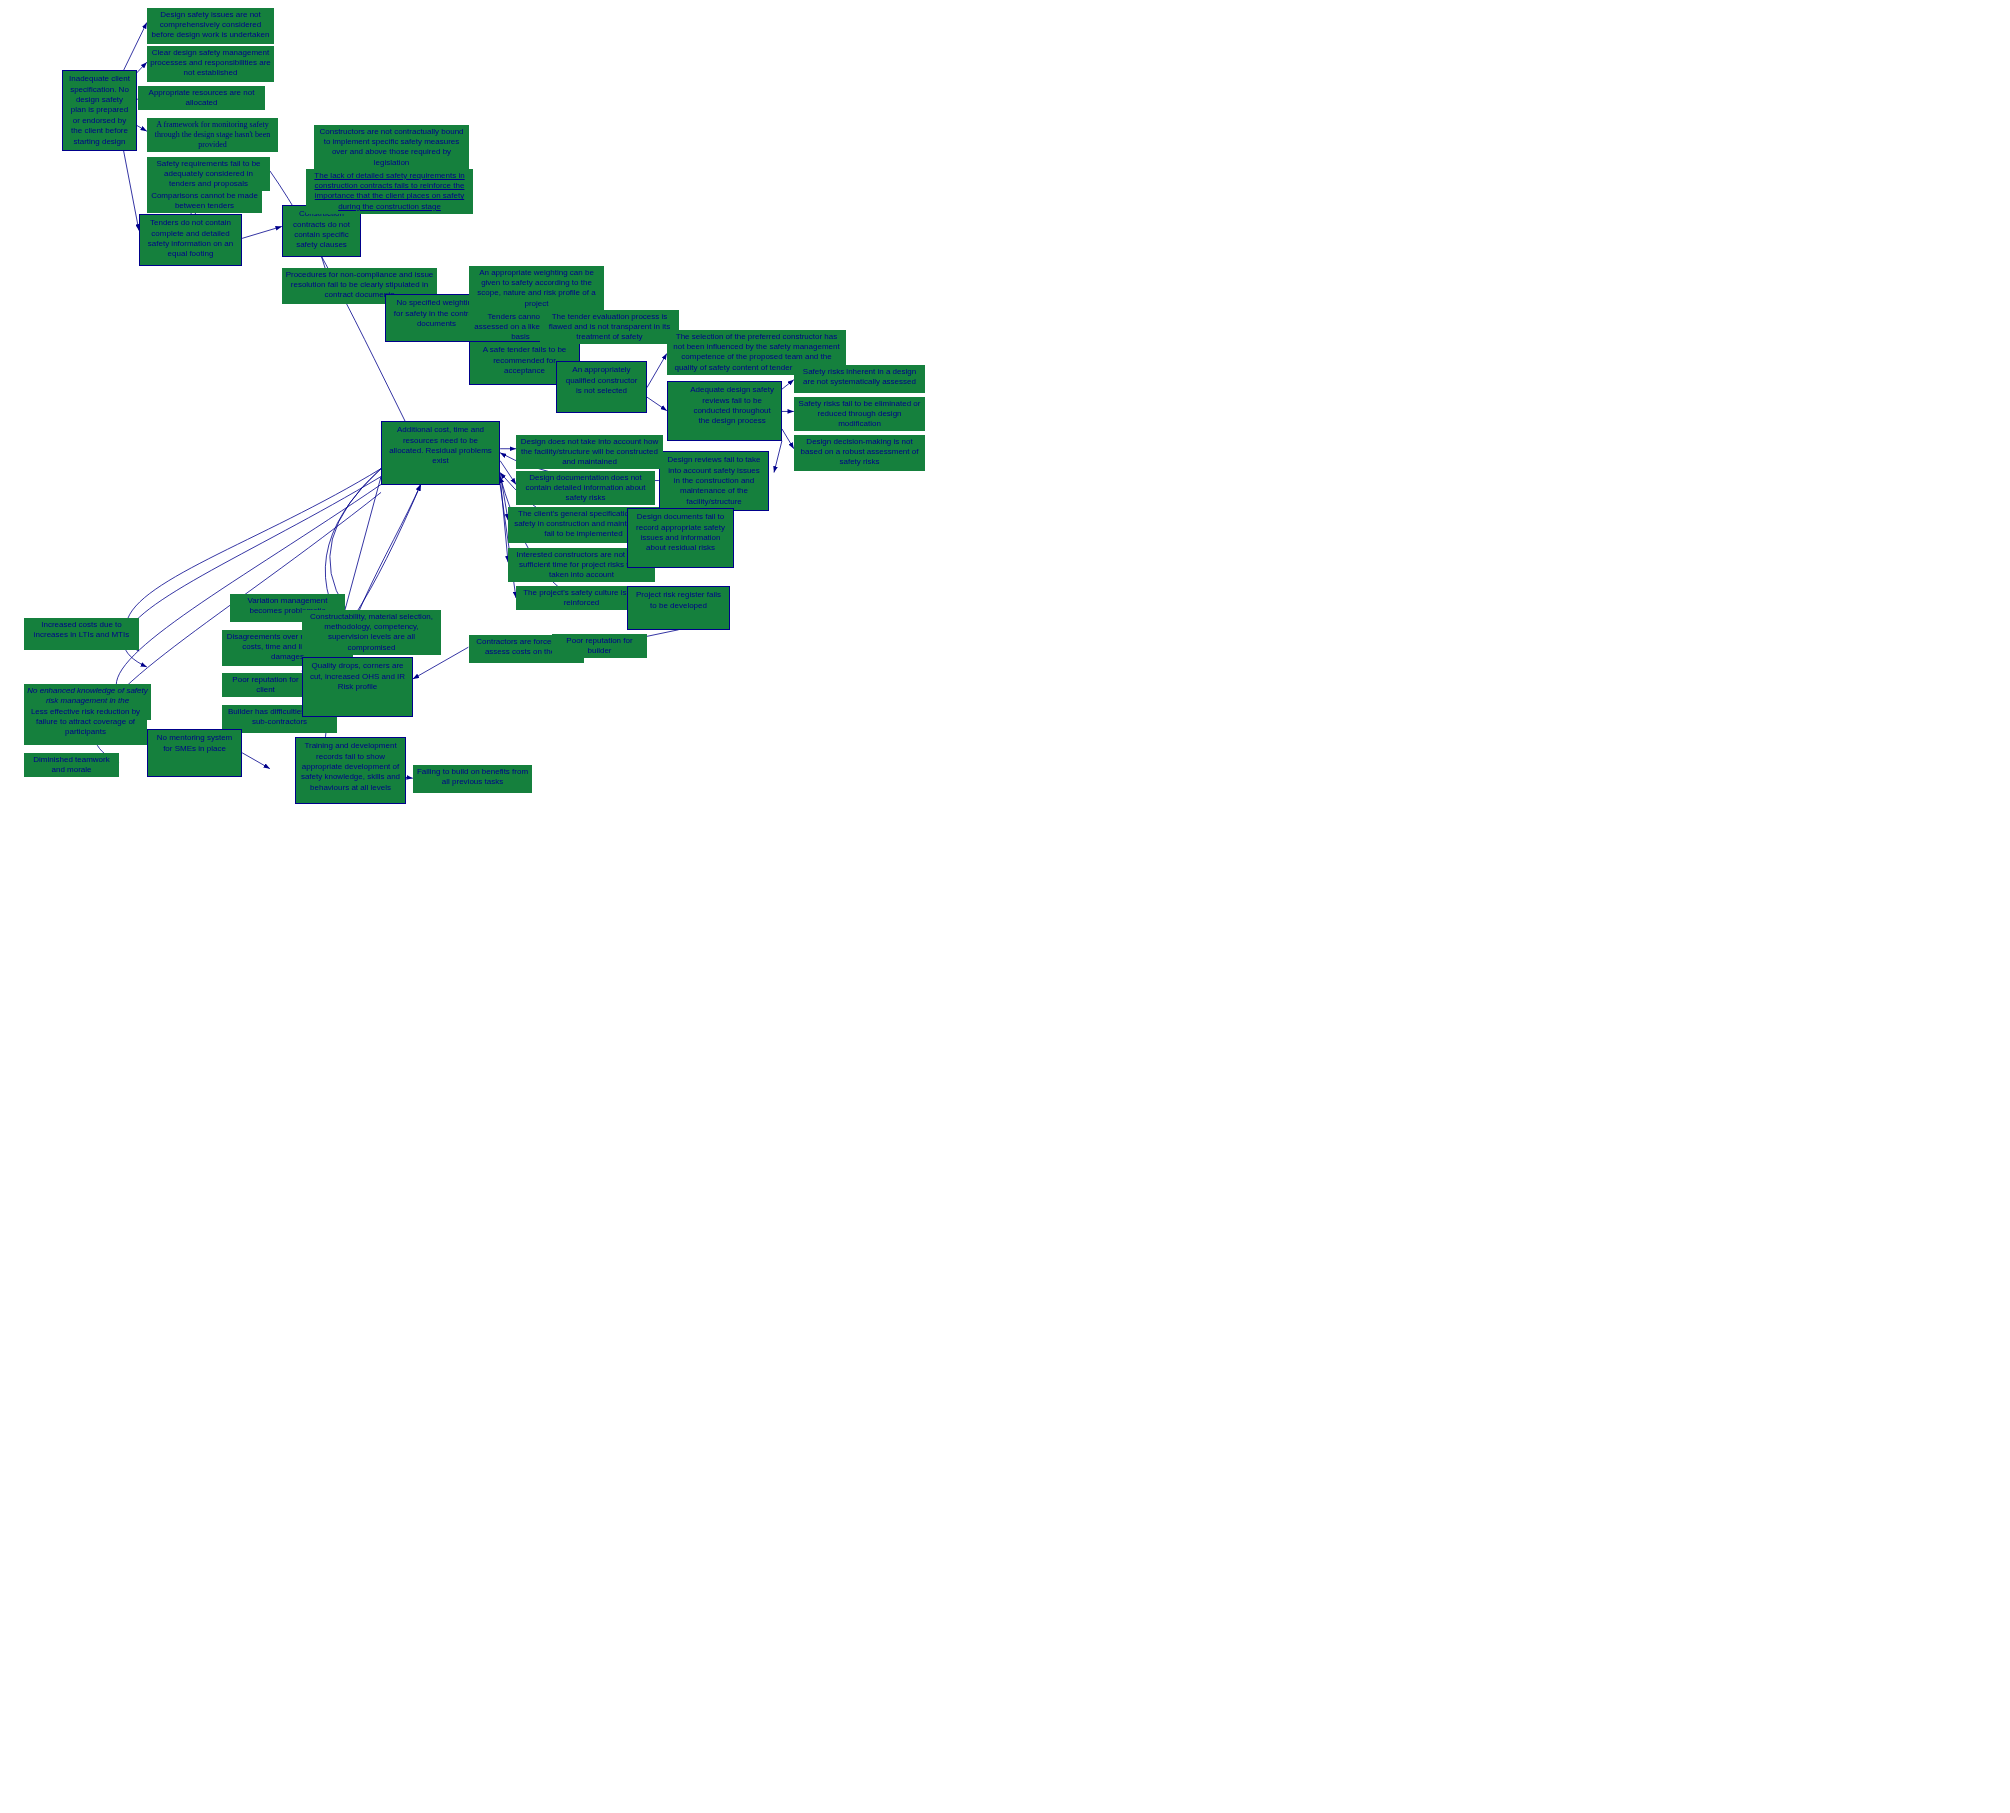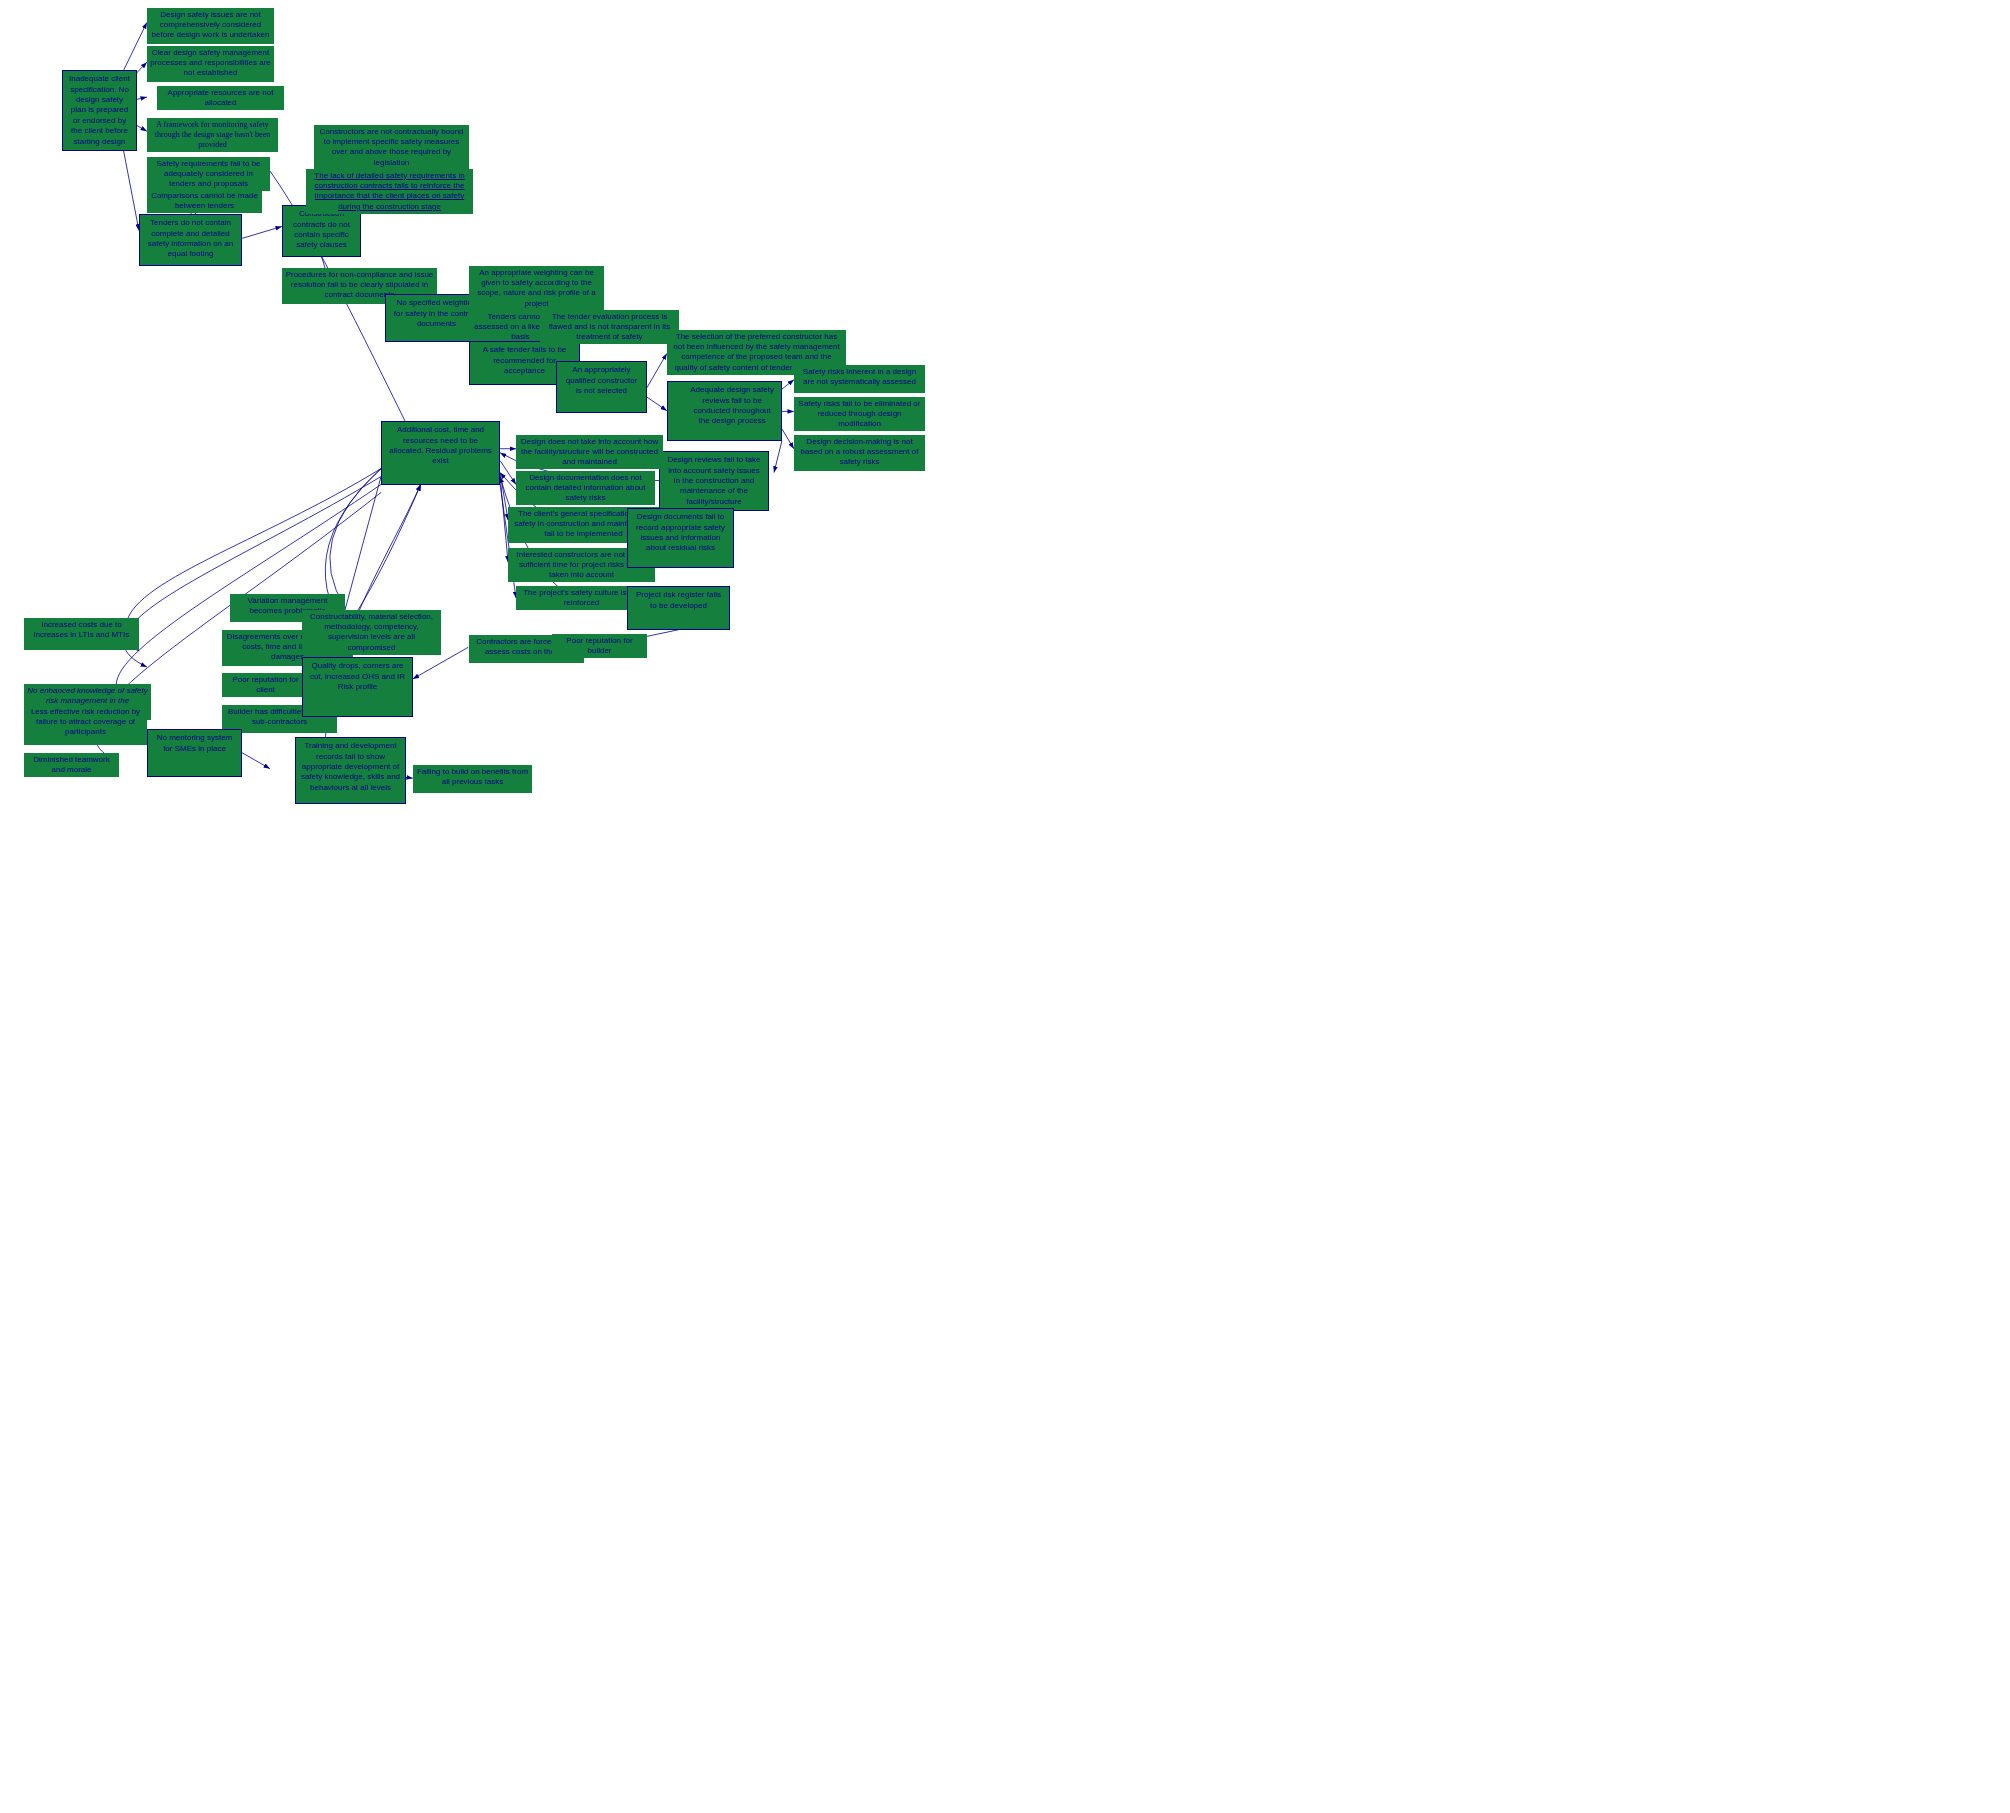--- a/index.html
+++ b/index.html
@@ -137,21 +137,21 @@
 
     <line x1="480" y1="975" x2="520" y2="980" stroke="#00008B" stroke-width="1" marker-end="url(#arrowhead)"></line>
 
     <path d="M410,928 C420,800 490,700 530,610" stroke="#00008B" stroke-width="1" fill="none" marker-end="url(#arrowhead)"></path>
 
     <path d="M340,215 C400,300 470,450 530,570" stroke="#00008B" stroke-width="1" fill="none" marker-end="url(#arrowhead)"></path>
   </svg>
 <div class="node boxed" style="left: 24px; top: 70px; width: 75px; min-height: 70px; margin-left: 38px;">Inadequate client specification. No design safety plan is prepared or endorsed by the client before starting design</div>
     <div class="node plain" style="left: 147px; top: 8px; width: 127px; min-height: 36px;">Design safety issues are not comprehensively considered before design work is undertaken</div>
     <div class="node plain" style="left: 147px; top: 46px; width: 127px; min-height: 36px;">Clear design safety management processes and responsibilities are not established</div>
-    <div class="node plain" style="left: 157px; top: 86px; width: 127px; min-height: 24px;">Appropriate resources are not allocated</div>
+    <div class="node plain" style="left: 138px; top: 86px; width: 127px; min-height: 24px;">Appropriate resources are not allocated</div>
     <div class="node plain" style="left: 147px; top: 118px; width: 131px; min-height: 32px; font-family: Liberation Serif, serif;">A framework for monitoring safety through the design stage hasn't been provided</div>
     <div class="node plain" style="left: 147px; top: 157px; width: 123px; min-height: 28px;">Safety requirements fail to be adequately considered in tenders and proposals</div>
     <div class="node plain" style="left: 147px; top: 189px; width: 115px; min-height: 24px;">Comparisons cannot be made between tenders</div>
     <div class="node boxed" style="left: 139px; top: 214px; width: 103px; min-height: 52px;">Tenders do not contain complete and detailed safety information on an equal footing</div>
     <div class="node boxed" style="left: 282px; top: 205px; width: 79px; min-height: 52px;">Construction contracts do not contain specific safety clauses</div>
     <div class="node plain" style="left: 314px; top: 125px; width: 155px; min-height: 36px;">Constructors are not contractually bound to implement specific safety measures over and above those required by legislation</div>
     <div class="node plain" style="left: 306px; top: 169px; width: 167px; min-height: 44px; text-decoration: underline;">The lack of detailed safety requirements in construction contracts fails to reinforce the importance that the client places on safety during the construction stage</div>
     <div class="node plain" style="left: 282px; top: 268px; width: 155px; min-height: 36px;">Procedures for non-compliance and issue resolution fail to be clearly stipulated in contract documents</div>
     <div class="node boxed" style="left: 385px; top: 294px; width: 103px; min-height: 48px;">No specified weighting for safety in the contract documents</div>
     <div class="node plain" style="left: 469px; top: 266px; width: 135px; min-height: 36px;">An appropriate weighting can be given to safety according to the scope, nature and risk profile of a project</div>

